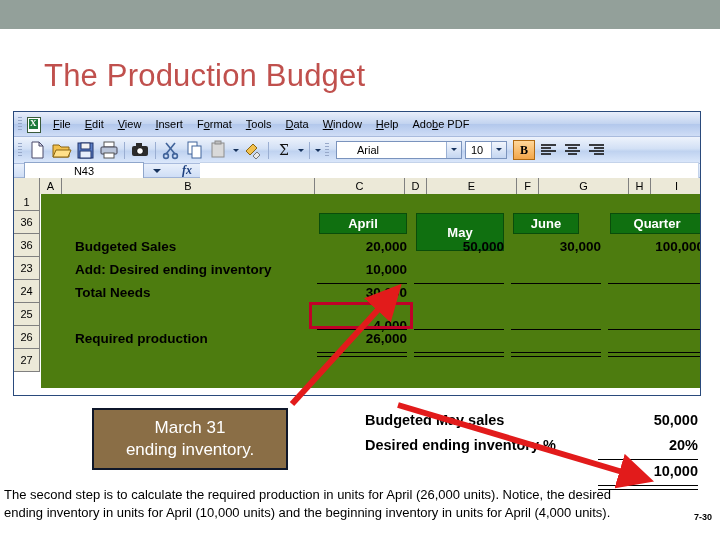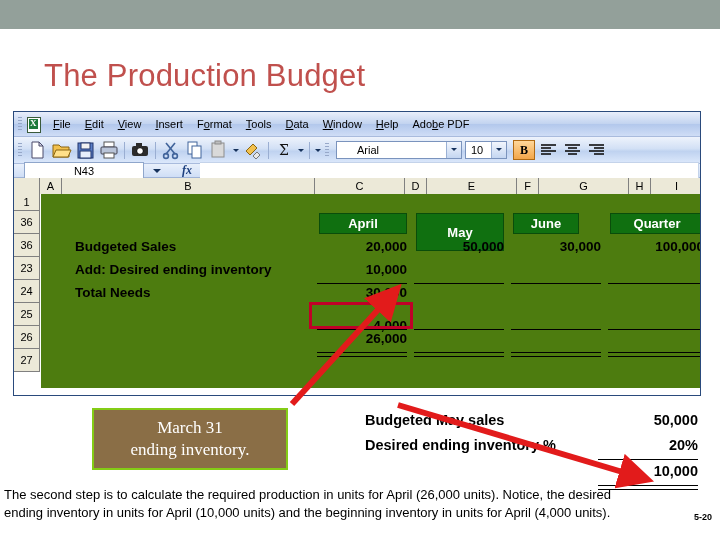--- a/index.html
+++ b/index.html
@@ -358,29 +358,29 @@
   }
 
   
   .callout {
     position: absolute;
     left: 92px;
     top: 408px;
     width: 196px;
     height: 62px;
     background: #8a6e46;
-    border: 2px solid #84cc16;
+    border: 2px solid #0f172a;
     box-sizing: border-box;
     display: flex;
     flex-direction: column;
     align-items: center;
     justify-content: center;
     color: #ffffff;
     font-size: 17px;
-    font-family: Liberation Serif, serif;
+    font-family: Liberation Sans, sans-serif;
     line-height: 22px;
     text-align: center;
   }
 
   
   .calc-line {
     position: absolute;
     font-size: 14.5px;
     font-weight: bold;
     color: #000;
@@ -630,20 +630,21 @@
         <div class="row-label" style="left:34px; top:91px;">Total Needs</div>
         <div class="num" style="left:276px; top:91px; width:90px;">30,000</div>
 
         <div class="num" style="left:276px; top:124px; width:90px;">4,000</div>
         <div class="redbox" style="left:268px; top:108px; width:104px; height:27px;"></div>
         <div class="rule-single" style="left:276px; top:135px; width:90px;"></div>
         <div class="rule-single" style="left:373px; top:135px; width:90px;"></div>
         <div class="rule-single" style="left:470px; top:135px; width:90px;"></div>
         <div class="rule-single" style="left:567px; top:135px; width:96px;"></div>
 
+        <div class="row-label" style="left:34px; top:137px;">Required production</div>
         <div class="num" style="left:276px; top:137px; width:90px;">26,000</div>
         <div class="rule-double" style="left:276px; top:158px; width:90px;"></div>
         <div class="rule-double" style="left:373px; top:158px; width:90px;"></div>
         <div class="rule-double" style="left:470px; top:158px; width:90px;"></div>
         <div class="rule-double" style="left:567px; top:158px; width:96px;"></div>
       </div>
     </div>
   </div>
 
   <div class="callout">
@@ -657,21 +658,21 @@
   <div class="calc-line" style="left:365px; top:437px;">Desired ending inventory %</div>
   <div class="calc-val" style="left:580px; top:437px; width:118px;">20%</div>
 
   <div class="rule-single" style="left:598px; top:459px; width:100px;"></div>
 
   <div class="calc-val" style="left:580px; top:463px; width:118px;">10,000</div>
 
   <div class="rule-double" style="left:598px; top:485px; width:100px;"></div>
 
   <div class="caption">The second step is to calculate the required production in units for April (26,000 units). Notice, the desired ending inventory in units for April (10,000 units) and the beginning inventory in units for April (4,000 units).</div>
-  <div class="slide-num">5-20</div>
+  <div class="slide-num">7-30</div>
 
   <svg class="overlay" viewBox="0 0 720 540">
     <defs>
       <marker id="ah" markerWidth="6" markerHeight="6" refX="4.6" refY="3" orient="auto">
         <path d="M0,0 L6,3 L0,6 z" fill="#e21b1b"></path>
       </marker>
     </defs>
     <line x1="292" y1="404" x2="396" y2="290" stroke="#e21b1b" stroke-width="6" marker-end="url(#ah)"></line>
     <line x1="398" y1="405" x2="646" y2="479" stroke="#e21b1b" stroke-width="6" marker-end="url(#ah)"></line>
   </svg>

